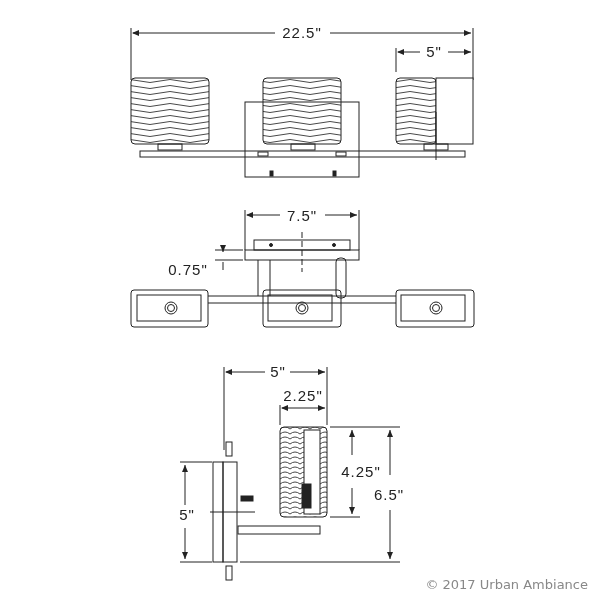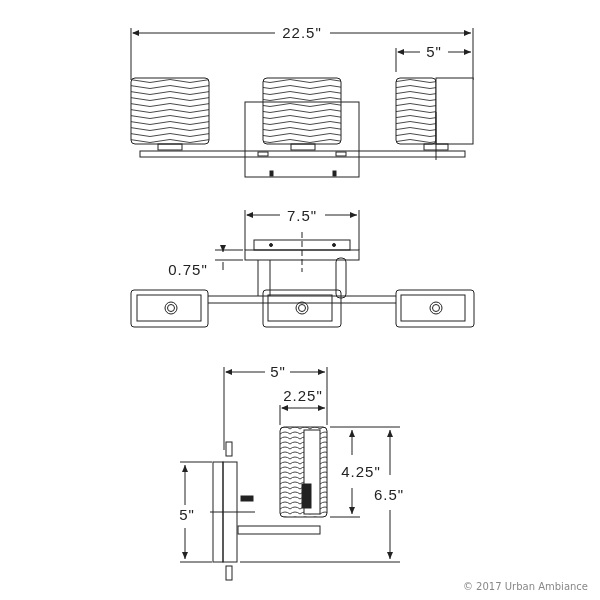--- a/index.html
+++ b/index.html
@@ -1,19 +1,19 @@
 <!DOCTYPE html>
 <html><head>
 <meta charset="utf-8">
 <style>
   html, body { margin:0; padding:0; background:#ffffff; }
   body { width:600px; height:600px; position:relative; overflow:hidden; font-family:"Liberation Sans", sans-serif; }
   svg { position:absolute; left:0; top:0; }
   .dim { font-family:"Liberation Sans", sans-serif; font-size:15px; fill:#222; letter-spacing:1px; }
-  .copy { position:absolute; right:12px; bottom:8px; font-size:10px; color:#888; font-family:"DejaVu Sans", sans-serif; }
+  .copy { position:absolute; right:12px; bottom:8px; font-size:13px; color:#888; font-family:"DejaVu Sans", sans-serif; }
 </style>
 </head>
 <body>
 
 <svg width="600" height="600" viewBox="0 0 600 600">
   <defs>
     <marker id="arr" markerWidth="8" markerHeight="8" refX="7" refY="4" orient="auto">
       <path d="M0,1 L7,4 L0,7 Z" fill="#222"></path>
     </marker>
     <marker id="arrs" markerWidth="8" markerHeight="8" refX="1" refY="4" orient="auto">

